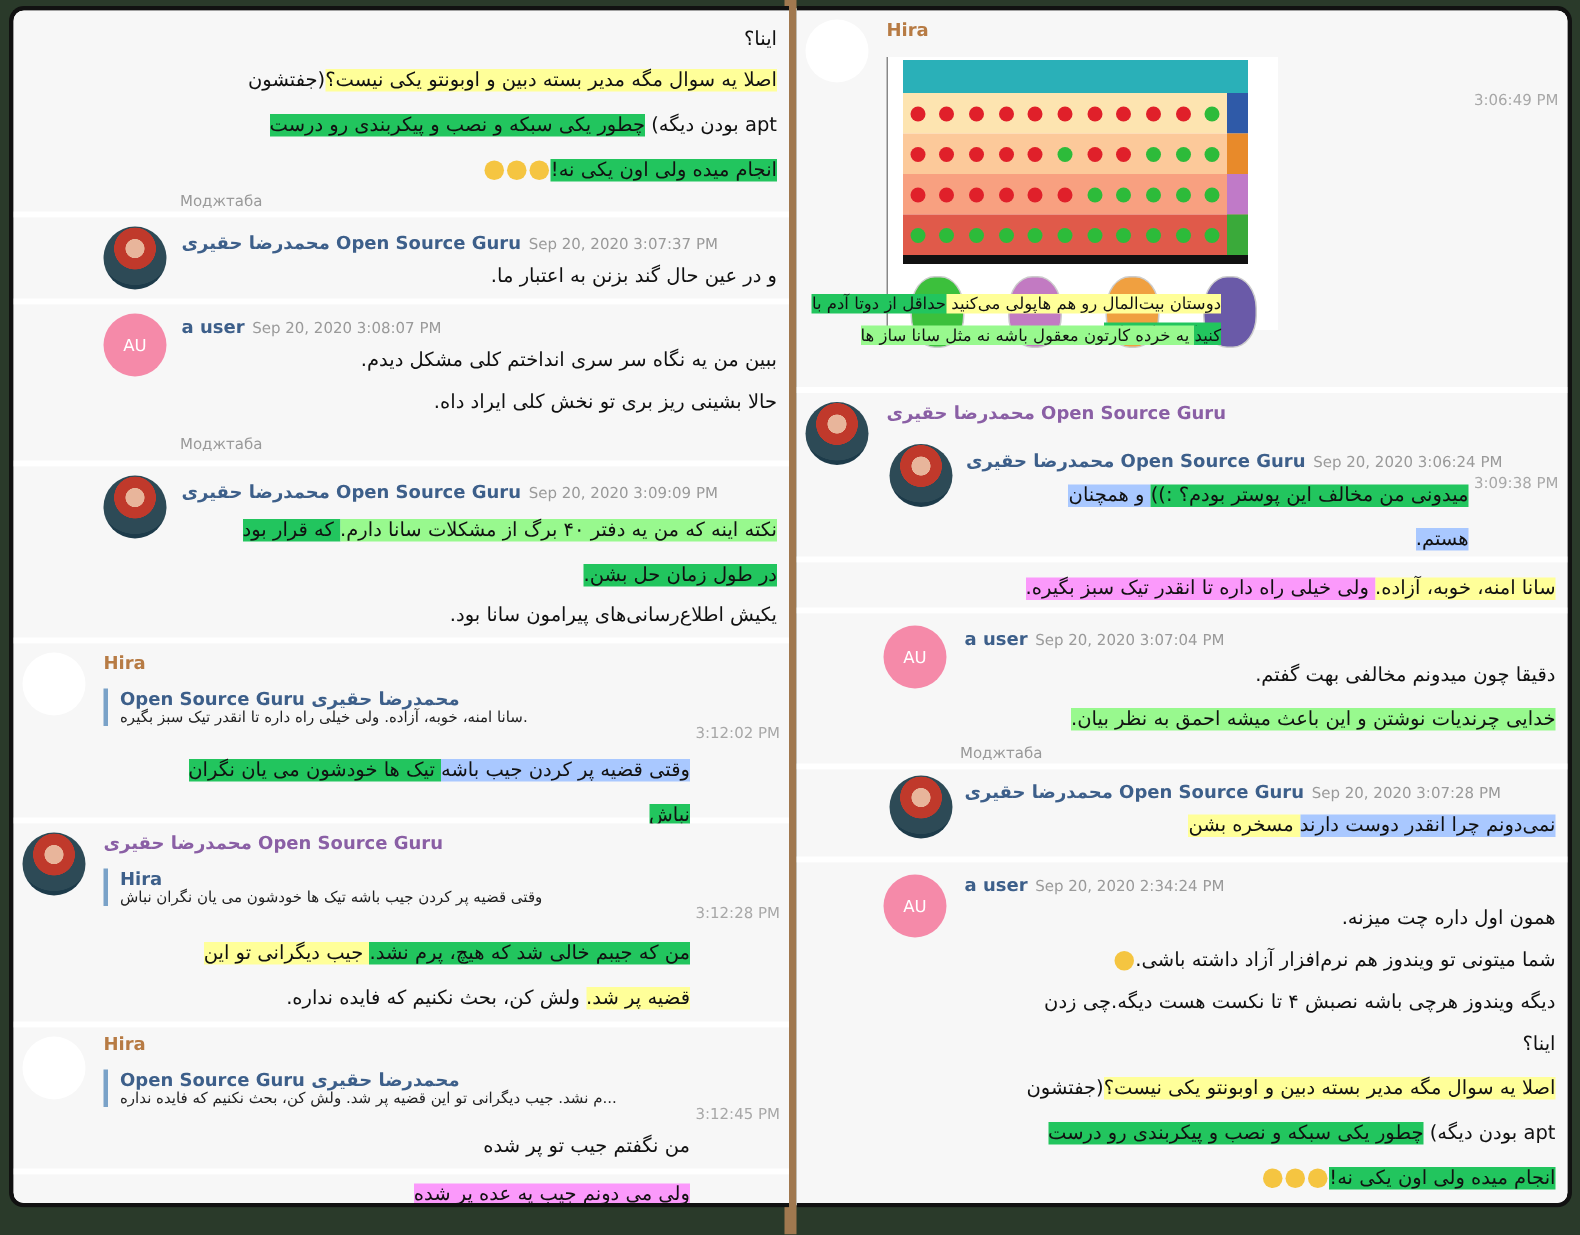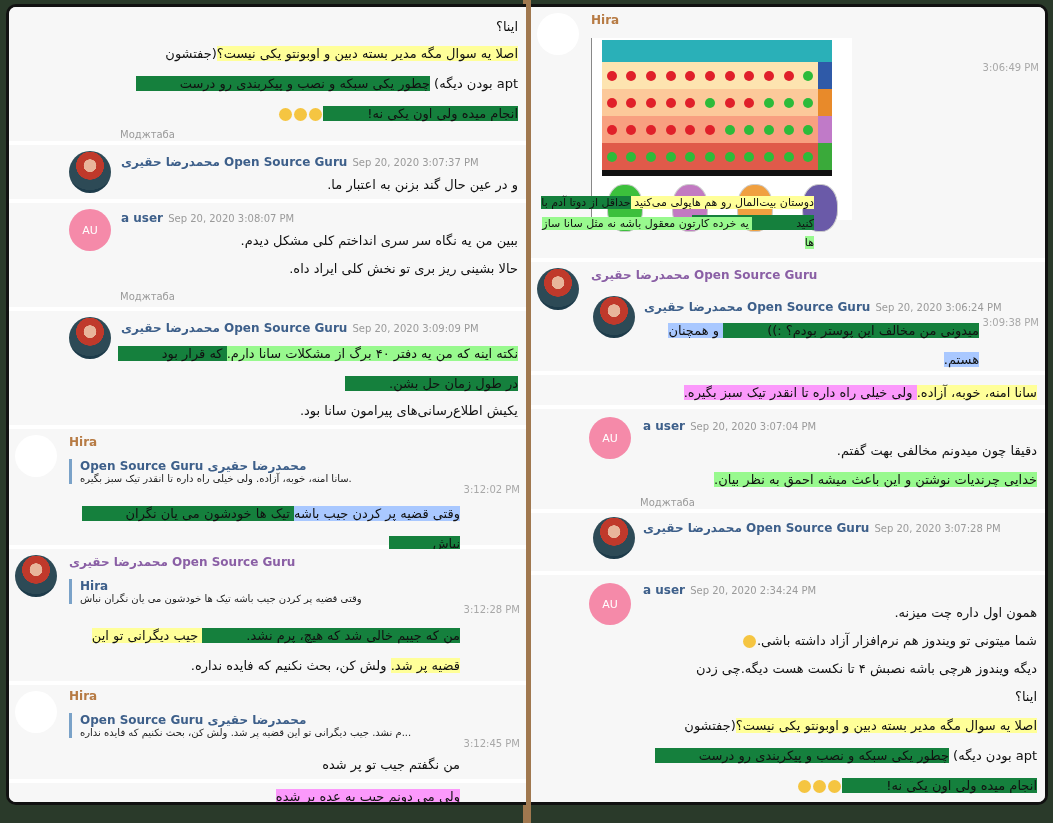--- a/index.html
+++ b/index.html
@@ -23,21 +23,21 @@
   .n-blue { color:#3d5f8a; }
   .n-purple { color:#8a5fa5; }
   .n-hira { color:#b77b44; }
   .ts { position:absolute; right:6px; top:7px; font-size:10px; color:#a8a8a8;margin-top:48px; }
   .avatar { position:absolute; width:42px; height:42px; border-radius:50%; overflow:hidden; }
   .av-woman { background:radial-gradient(circle at 50% 35%, #e8b59b 0 18%, #c0392b 19% 40%, #2d4a56 41% 70%, #1d3b4a 71%); }
   .av-au { background:#f58aa9; color:#fff; font-size:11px; display:flex; align-items:center; justify-content:center; }
   .av-hira { background:#fff; }
   .line { direction:rtl; text-align:right; font-size:13px; color:#111; line-height:28px; padding-right:8px; }
   .hl-y { background:#ffff99; }
-  .hl-o { background:#15803d;padding-left:44px; }
+  .hl-o { background:#22c55e; }
   .hl-g { background:#98f98e;margin-top:44px; }
   .hl-b { background:#a9c8ff; }
   .hl-p { background:#fb99fb; }
   .footer { font-size:10px; color:#9a9a9a; }
   .quote { border-left:3px solid #7aa2c8; padding-left:8px; margin-left:72px; }
   .quote .qn { font-size:12px; font-weight:bold; color:#3d5f8a; direction:rtl; text-align:left; }
   .quote .qt { font-size:10px; color:#222; direction:rtl; text-align:center; }
   .emoji { display:inline-block; width:13px; height:13px; border-radius:50%; background:#f5c541; vertical-align:middle; margin:0 1px; }
   .img-poster { position:absolute; left:60px; top:31px; width:260px; height:182px; background:#fff; border-left:1px solid #888; }
   .row { height:27px; display:flex; }
@@ -306,20 +306,21 @@
     <div class="avatar av-au" style="left:58px;top:8px">AU</div>
     <div style="position:absolute;left:112px;top:6px"><span class="uname n-blue">a user</span> <span class="meta">Sep 20, 2020 3:07:04 PM</span></div>
     <div class="line" style="position:absolute;right:0;top:57px"><span class="hl-g">خدایی چرندیات نوشتن و این باعث میشه احمق به نظر بیان.</span></div>
     <div class="line" style="position:absolute;right:0;top:28px">دقیقا چون میدونم مخالفی بهت گفتم.</div>
     <div class="footer" style="position:absolute;left:109px;top:88px">Моджтаба</div>
   </div>
 
   <div class="msg" style="height:62px">
     <div class="avatar av-woman" style="left:62px;top:4px"></div>
     <div style="position:absolute;left:112px;top:4px"><span class="uname n-blue">محمدرضا حقیری Open Source Guru</span> <span class="meta">Sep 20, 2020 3:07:28 PM</span></div>
+    <div class="line" style="position:absolute;right:0;top:24px"><span class="hl-b">نمی‌دونم چرا انقدر دوست دارند</span><span class="hl-y"> مسخره بشن</span></div>
   </div>
 
   <div class="msg" style="height:260px">
     <div class="avatar av-au" style="left:58px;top:8px">AU</div>
     <div style="position:absolute;left:112px;top:4px"><span class="uname n-blue">a user</span> <span class="meta">Sep 20, 2020 2:34:24 PM</span></div>
     <div class="line" style="position:absolute;right:0;top:24px">همون اول داره چت میزنه.</div>
     <div class="line" style="position:absolute;right:0;top:52px"><span>شما میتونی تو ویندوز هم نرم‌افزار آزاد داشته باشی.</span><span class="emoji"></span></div>
     <div class="line" style="position:absolute;right:0;top:80px">دیگه ویندوز هرچی باشه نصبش ۴ تا نکست هست دیگه.چی زدن</div>
     <div class="line" style="position:absolute;right:0;top:108px">اینا؟</div>
     <div class="line" style="position:absolute;right:0;top:136px;line-height:30px"><span class="hl-y">اصلا یه سوال مگه مدیر بسته دبین و اوبونتو یکی نیست؟</span><span>(جفتشون</span></div>

